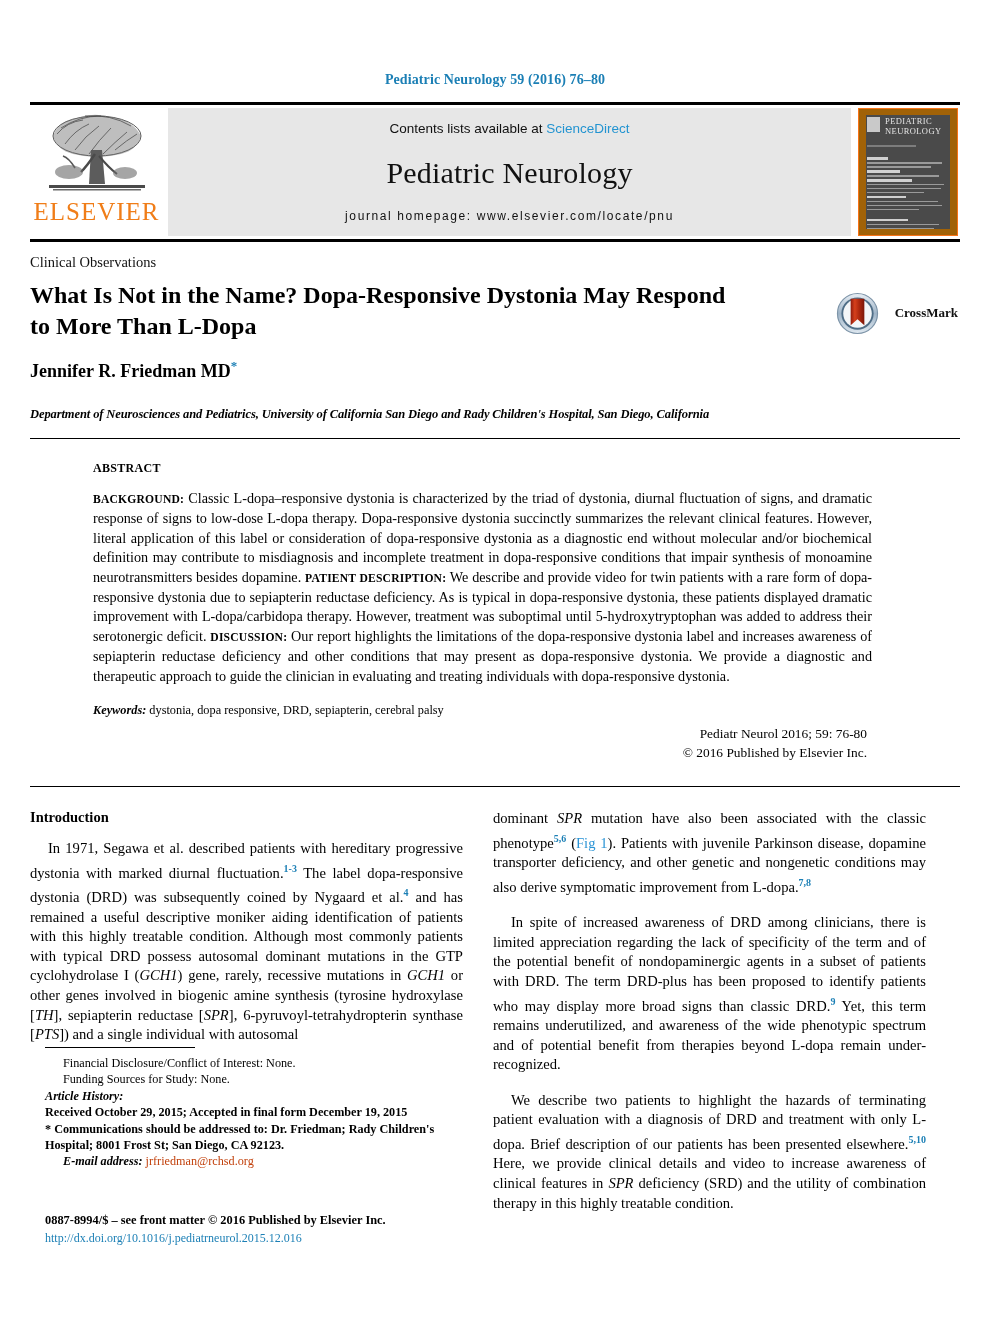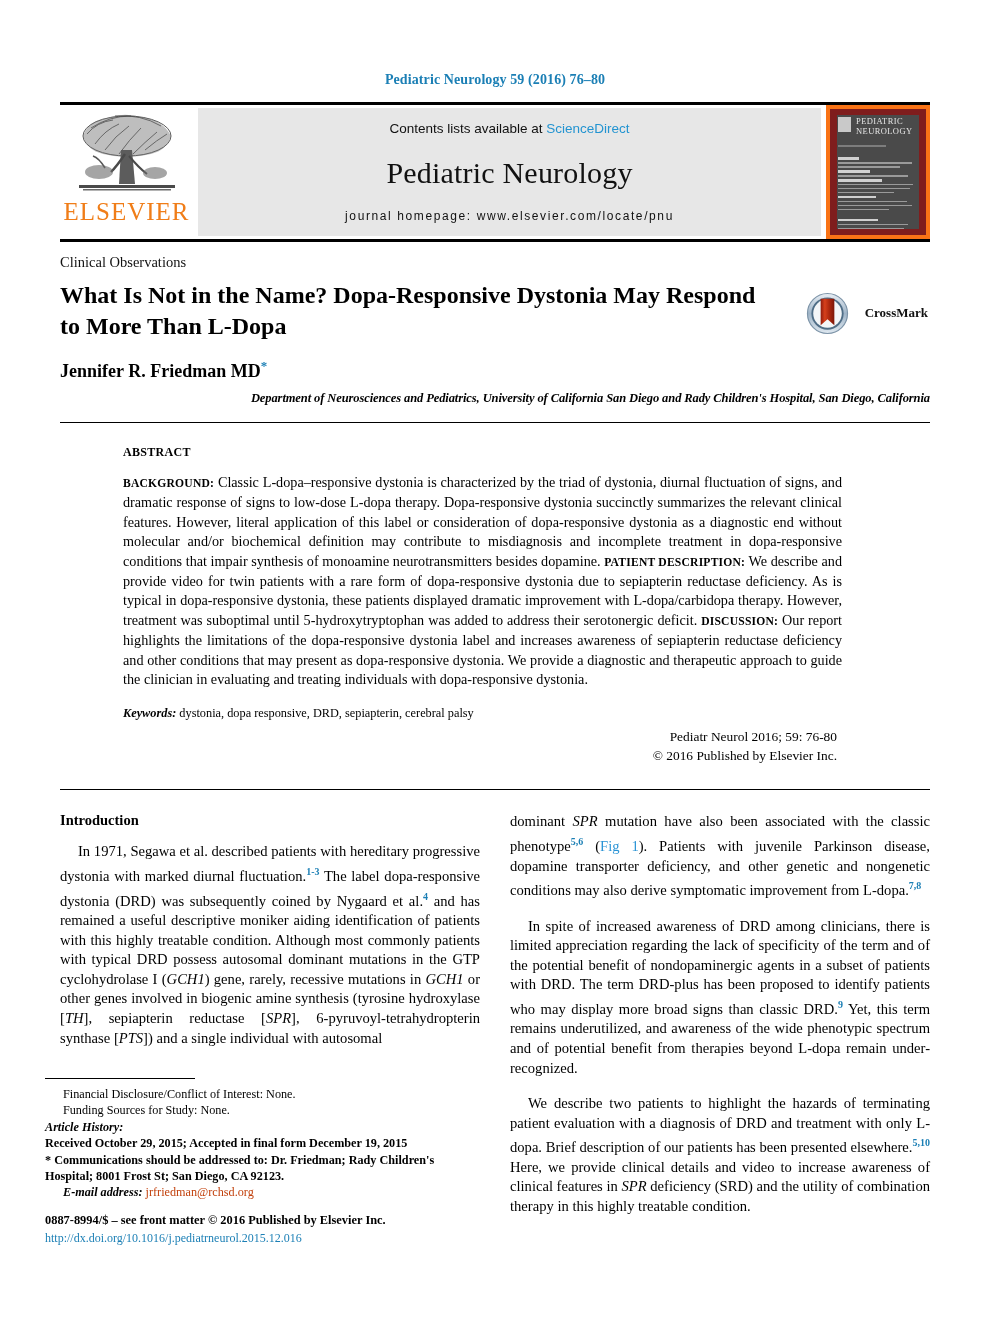--- a/index.html
+++ b/index.html
@@ -13,21 +13,21 @@
     font-family: "Liberation Serif", serif;
     color: #000000;
     position: relative;
     overflow: hidden;
   }
   .page {
     position: relative;
     width: 990px;
     height: 1320px;
     box-sizing: border-box;
-    padding: 0 60px;
+    padding: 0 30px;
     border-radius: 7px;
   }
 
   
   .running-head {
     text-align: center;
     font-family: "Liberation Serif", serif;
     font-size: 14px;
     font-weight: bold;
     color: #1b7fb5;
@@ -100,22 +100,22 @@
   .cover-block {
     width: 104px;
     flex: 0 0 104px;
     display: flex;
     align-items: center;
     justify-content: center;
   }
   .cover-thumb {
     width: 98px;
     height: 126px;
-    background: #7f1d1d;
-    border: 4px solid #f97316;
+    background: #a16207;
+    border: 1px solid #f97316;
     position: relative;
     overflow: hidden;
   }
   .cover-inner {
     position: absolute;
     left: 7px; right: 7px; top: 6px; bottom: 6px;
     background: #4a4a4a;
   }
   .cover-logo {
     position: absolute; left: 8px; top: 8px;
@@ -172,27 +172,26 @@
     color: #111;
   }
   .author {
     margin-top: 16px;
     font-family: "Liberation Serif", serif;
     font-size: 18px;
     font-weight: bold;
   }
   .author .star { color: #1b7fb5; font-size: 13px; vertical-align: super; }
   .affiliation {
-    margin-top: 9px;
+    margin-top: 25px;
     font-family: "Liberation Serif", serif;
     font-style: italic;
     font-size: 12.5px;
     font-weight: bold;
     letter-spacing: -0.1px;
-    text-align: right;
   }
 
   .rule-thin { border-top: 1px solid #000; margin-top: 16px; }
 
   
   .abstract-wrap {
     margin-top: 22px;
     padding-left: 63px;
     padding-right: 88px;
   }
@@ -255,21 +254,21 @@
   }
   .body-p + .body-p { margin-top: 16px; }
   .body-p i { font-style: italic; }
   sup.ref { color: #1b7fb5; font-size: 10px; font-weight: bold; }
   .figlink { color: #2a94d6; }
 
   
   .footnotes {
     position: absolute;
     left: 45px;
-    top: 1078px;
+    top: 1047px;
     width: 433px;
   }
   .fn-rule { border-top: 1px solid #000; width: 150px; margin-bottom: 7px; }
   .fn-line {
     font-family: "Liberation Serif", serif;
     font-size: 12.2px;
     line-height: 16.4px;
   }
   .fn-indent { text-indent: 18px; }
   .fn-italic { font-style: italic; font-weight: bold; }

